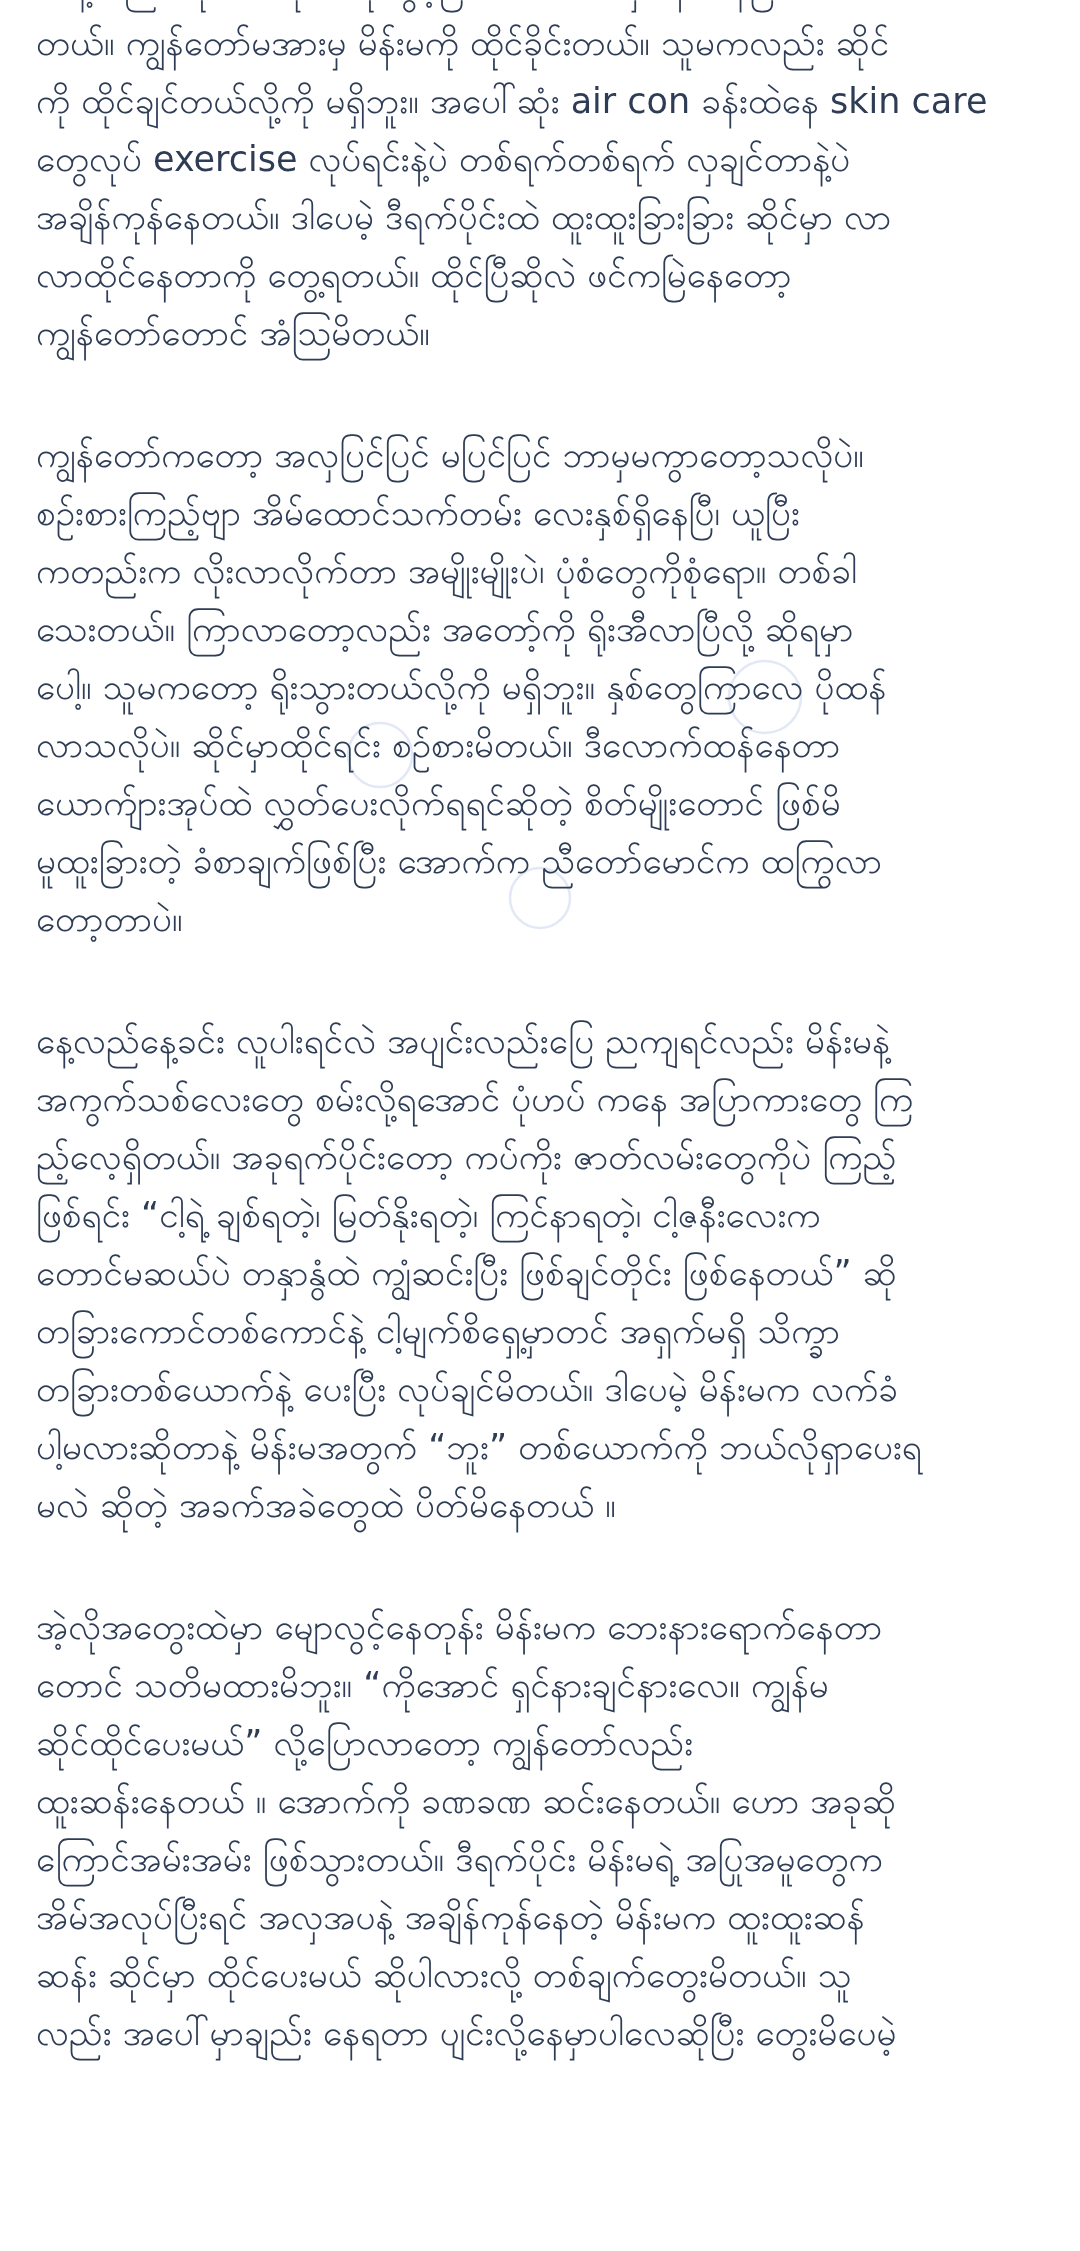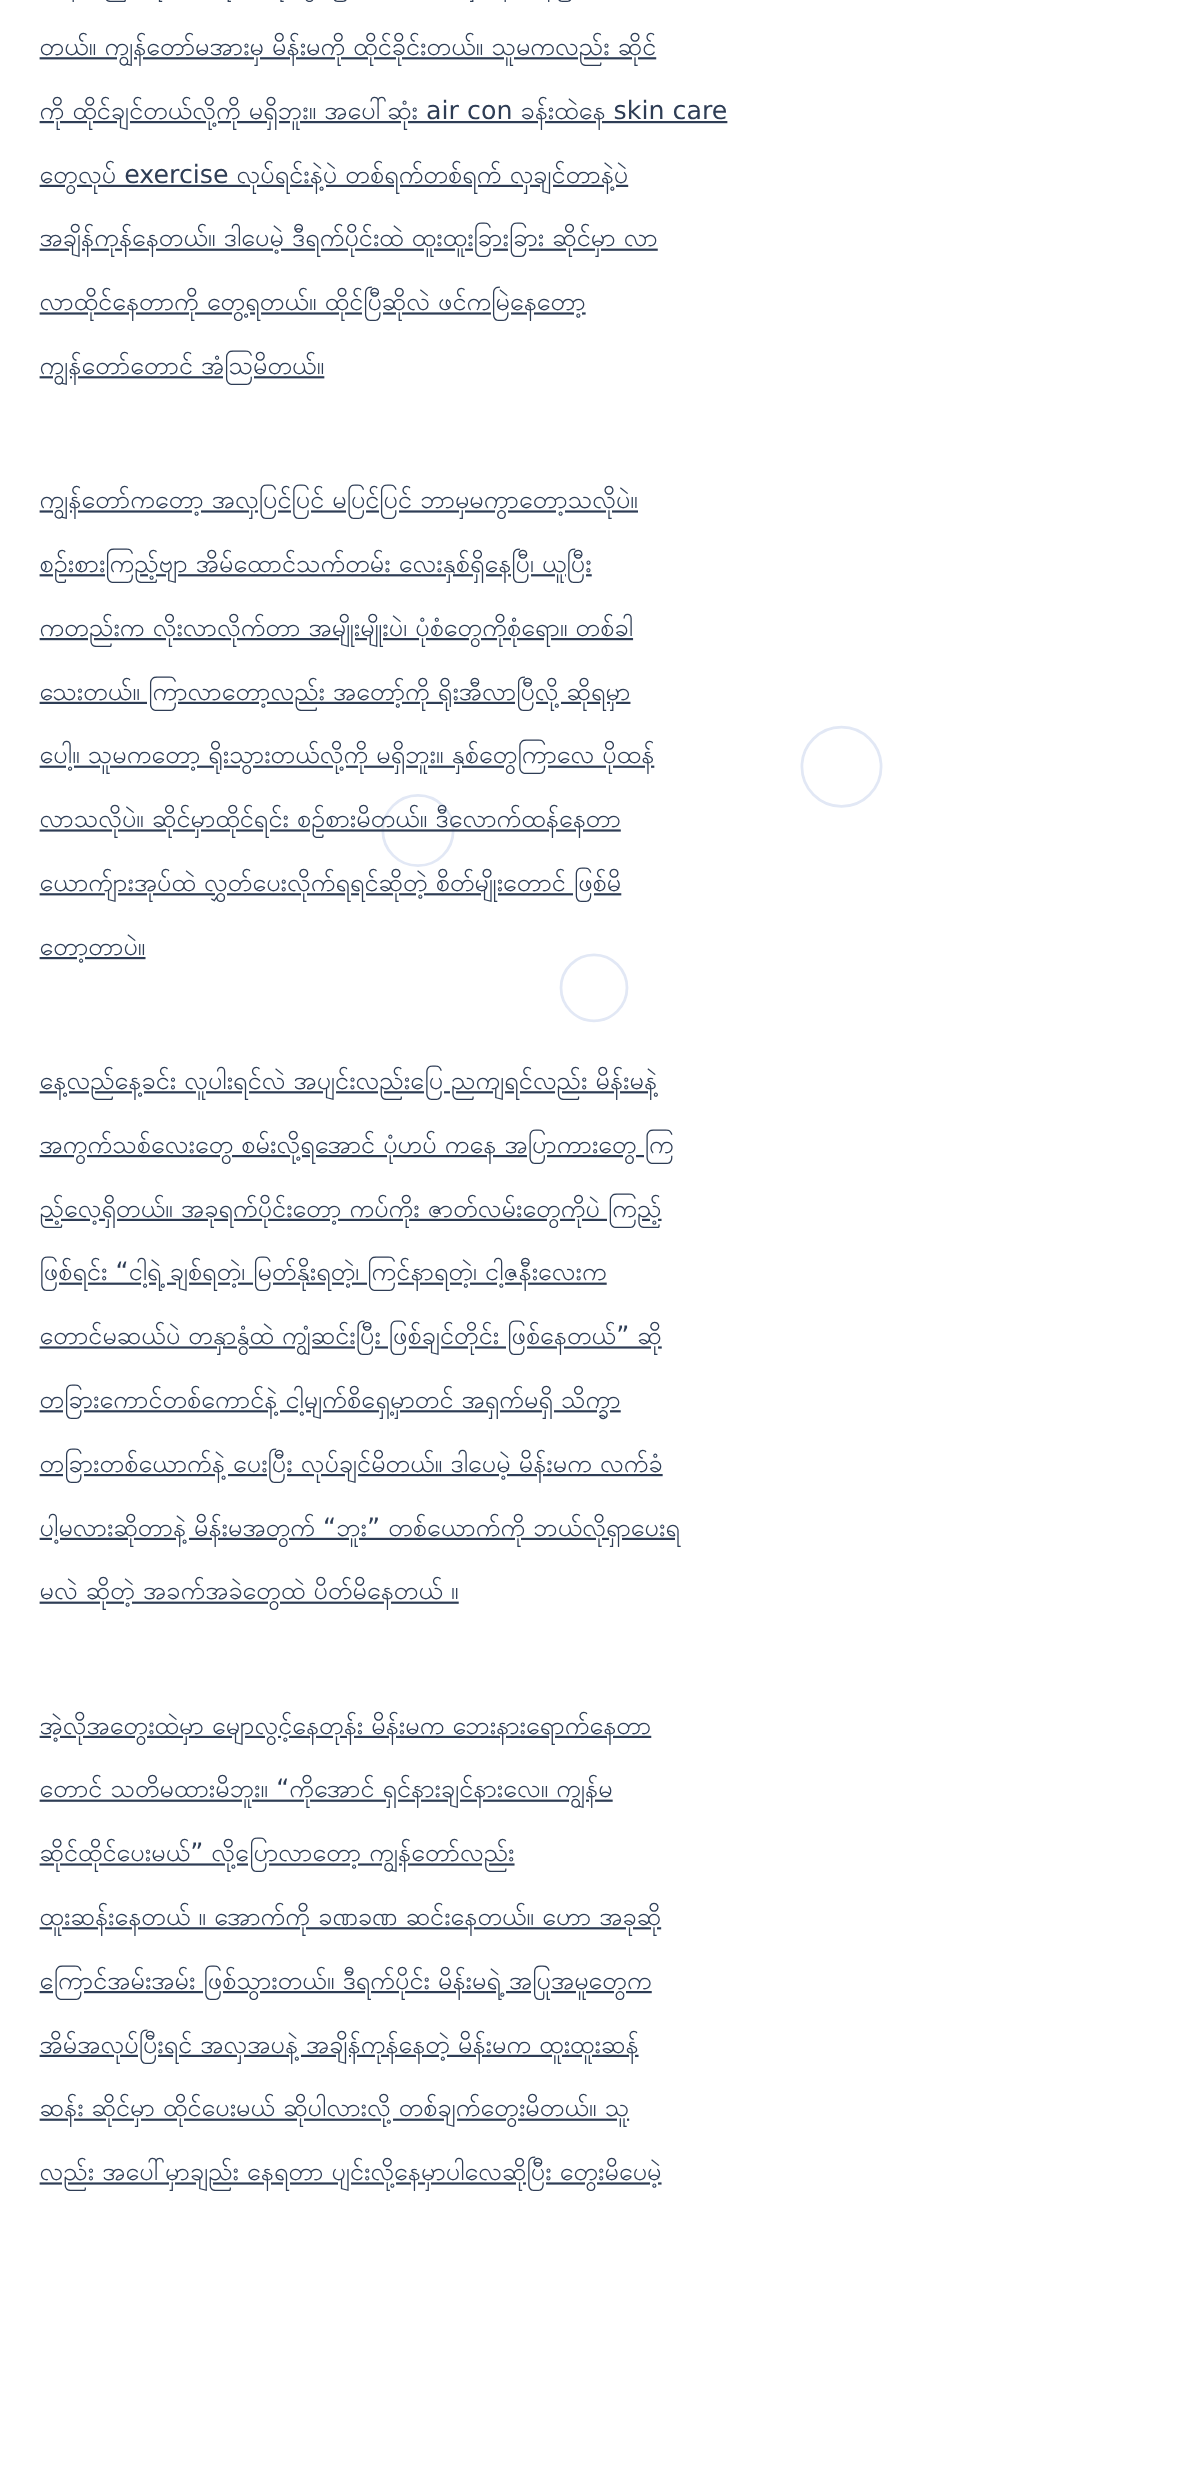--- a/index.html
+++ b/index.html
@@ -28,25 +28,24 @@
   }
   .text-col {
     position: relative;
     z-index: 1;
     padding: 0 36px 0 36px;
   }
   .paragraph {
     margin: 0 0 64px 0;
   }
   .line {
-    font-size: 23px;
+    font-size: 35px;
     line-height: 58px;
     white-space: nowrap;
     letter-spacing: 0px;
-    text-decoration: underline;
   }
   .cut-top {
     margin-top: -44px;
   }
 </style>
 </head>
 <body style="color: rgb(46, 61, 85); background: rgb(255, 255, 255);">
 
 <div class="page">
 
@@ -68,20 +67,21 @@
           <div class="line">ကျွန်တော်တောင် အံသြမိတယ်။</div>
         </div>
         <div class="paragraph">
           <div class="line">ကျွန်တော်ကတော့ အလှပြင်ပြင် မပြင်ပြင် ဘာမှမကွာတော့သလိုပဲ။</div>
           <div class="line">စဉ်းစားကြည့်ဗျာ အိမ်ထောင်သက်တမ်း လေးနှစ်ရှိနေပြီ၊ ယူပြီး</div>
           <div class="line">ကတည်းက လိုးလာလိုက်တာ အမျိုးမျိုးပဲ၊ ပုံစံတွေကိုစုံရော။ တစ်ခါ</div>
           <div class="line">သေးတယ်။ ကြာလာတော့လည်း အတော့်ကို ရိုးအီလာပြီလို့ ဆိုရမှာ</div>
           <div class="line">ပေါ့။ သူမကတော့ ရိုးသွားတယ်လို့ကို မရှိဘူး။ နှစ်တွေကြာလေ ပိုထန်</div>
           <div class="line">လာသလိုပဲ။ ဆိုင်မှာထိုင်ရင်း စဉ်စားမိတယ်။ ဒီလောက်ထန်နေတာ</div>
           <div class="line">ယောက်ျားအုပ်ထဲ လွှတ်ပေးလိုက်ရရင်ဆိုတဲ့ စိတ်မျိုးတောင် ဖြစ်မိ</div>
+          <div class="line">မူထူးခြားတဲ့ ခံစာချက်ဖြစ်ပြီး အောက်က ညီတော်မောင်က ထကြွလာ</div>
           <div class="line">တော့တာပဲ။</div>
         </div>
         <div class="paragraph">
           <div class="line">နေ့လည်နေ့ခင်း လူပါးရင်လဲ အပျင်းလည်းပြေ ညကျရင်လည်း မိန်းမနဲ့</div>
           <div class="line">အကွက်သစ်လေးတွေ စမ်းလို့ရအောင် ပုံဟပ် ကနေ အပြာကားတွေ ကြ</div>
           <div class="line">ည့်လေ့ရှိတယ်။ အခုရက်ပိုင်းတော့ ကပ်ကိုး ဇာတ်လမ်းတွေကိုပဲ ကြည့်</div>
           <div class="line">ဖြစ်ရင်း “ငါ့ရဲ့ ချစ်ရတဲ့၊ မြတ်နိုးရတဲ့၊ ကြင်နာရတဲ့၊ ငါ့ဇနီးလေးက</div>
           <div class="line">တောင်မဆယ်ပဲ တနှာနွံထဲ ကျွံဆင်းပြီး ဖြစ်ချင်တိုင်း ဖြစ်နေတယ်” ဆို</div>
           <div class="line">တခြားကောင်တစ်ကောင်နဲ့ ငါ့မျက်စိရှေ့မှာတင် အရှက်မရှိ သိက္ခာ</div>
           <div class="line">တခြားတစ်ယောက်နဲ့ ပေးပြီး လုပ်ချင်မိတယ်။ ဒါပေမဲ့ မိန်းမက လက်ခံ</div>

